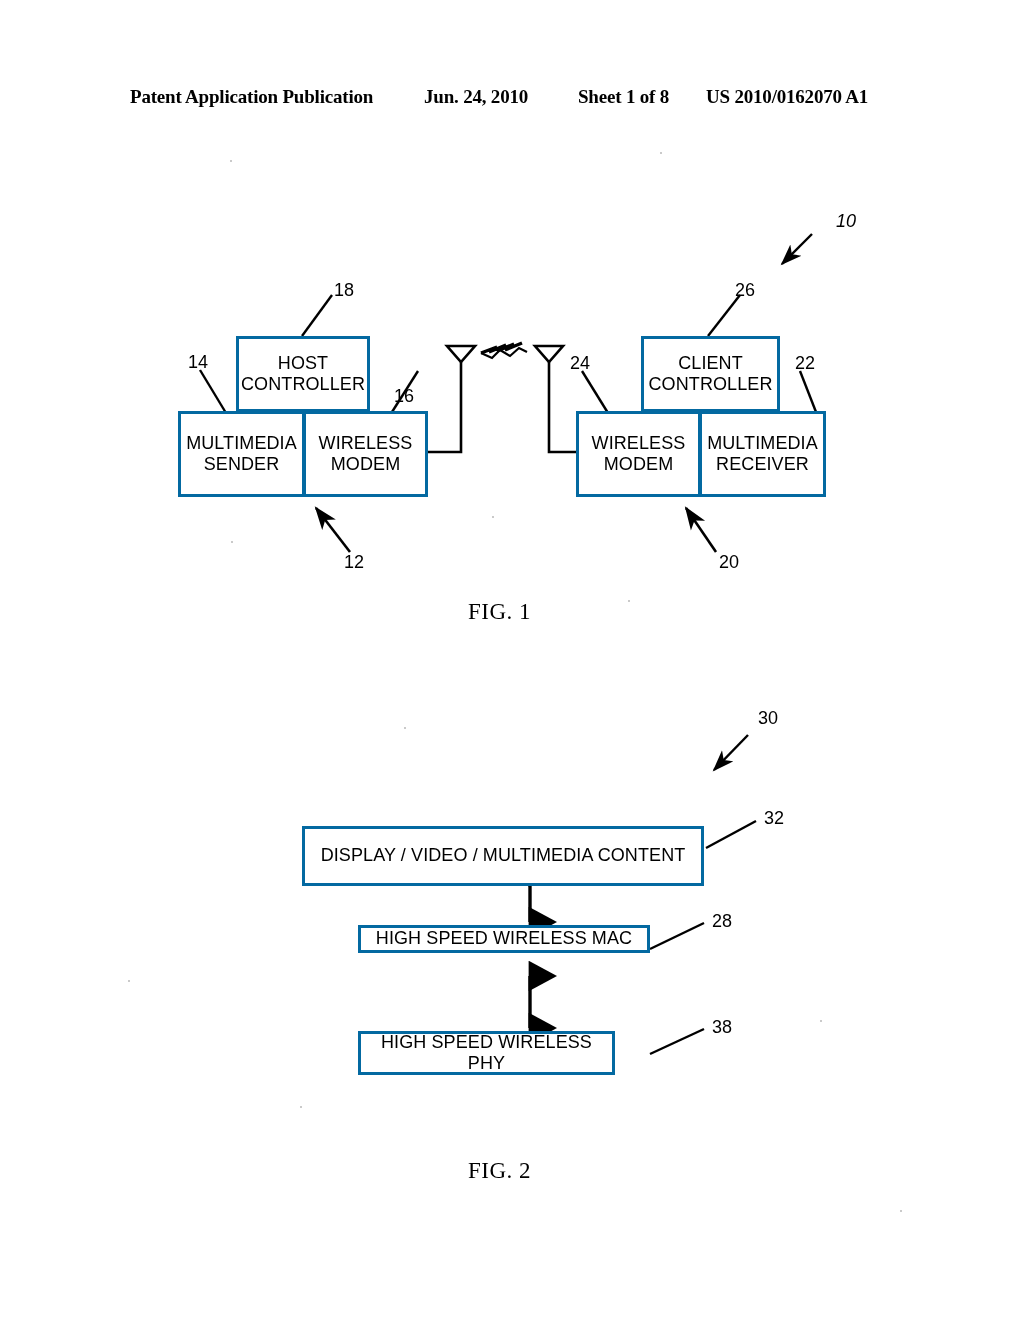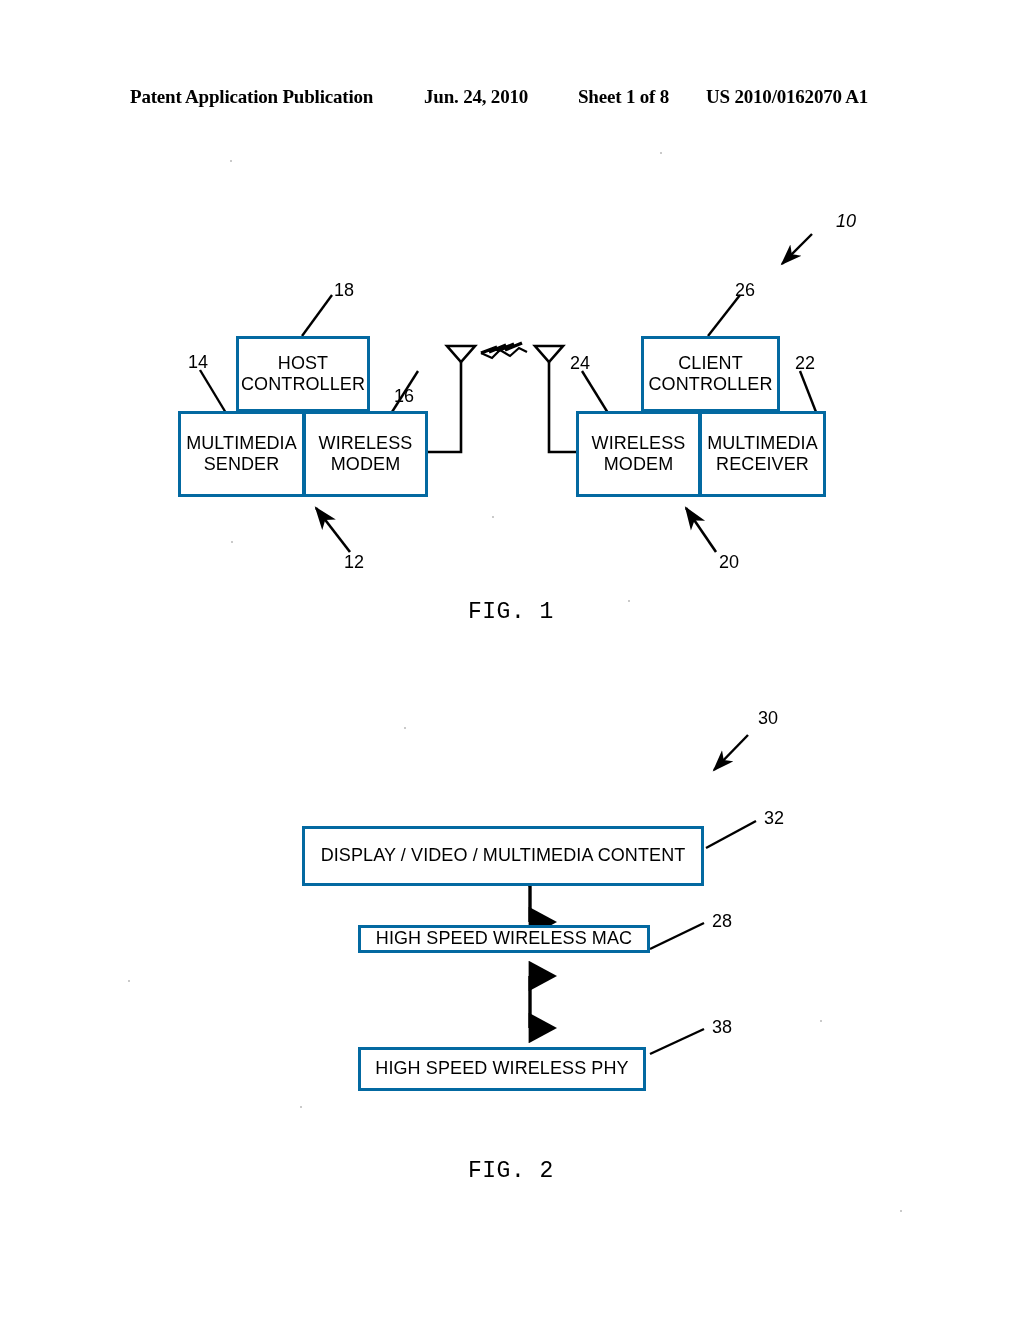--- a/index.html
+++ b/index.html
@@ -58,21 +58,21 @@
     position: absolute;
     font-family: "Liberation Sans", sans-serif;
     font-size: 18px;
     line-height: 1;
     white-space: nowrap;
     z-index: 5;
   }
 
   .fig-caption {
     position: absolute;
-    font-family: Liberation Mono, monospace;
+    font-family: Liberation Serif, serif;
     font-size: 23px;
     letter-spacing: 0.5px;
     white-space: nowrap;
     z-index: 5;
   }
 
   
   .overlay {
     position: absolute;
     top: 0; left: 0;
@@ -218,21 +218,21 @@
 <div class="fig-caption" style="left:468px; top:599px;">FIG. 1</div>
 
 <div class="fig-box" style="left:302px; top:826px; width:402px; height:60px;justify-content:center;">
   <span>DISPLAY / VIDEO / MULTIMEDIA CONTENT</span>
 </div>
 
 <div class="fig-box" style="left:358px; top:925px; width:292px; height:28px;">
   <span>HIGH SPEED WIRELESS MAC</span>
 </div>
 
-<div class="fig-box" style="left:358px; top:1031px; width:288px; height:44px;margin-top:16px;">
+<div class="fig-box" style="left:358px; top:1031px; width:257px; height:44px;">
   <span>HIGH SPEED WIRELESS PHY</span>
 </div>
 
 <div class="ref-num" style="left:758px; top:709px;">30</div>
 <div class="ref-num" style="left:764px; top:809px;">32</div>
 <div class="ref-num" style="left:712px; top:912px;">28</div>
 <div class="ref-num" style="left:712px; top:1018px;">38</div>
 
 <div class="fig-caption" style="left:468px; top:1158px;">FIG. 2</div>
 

